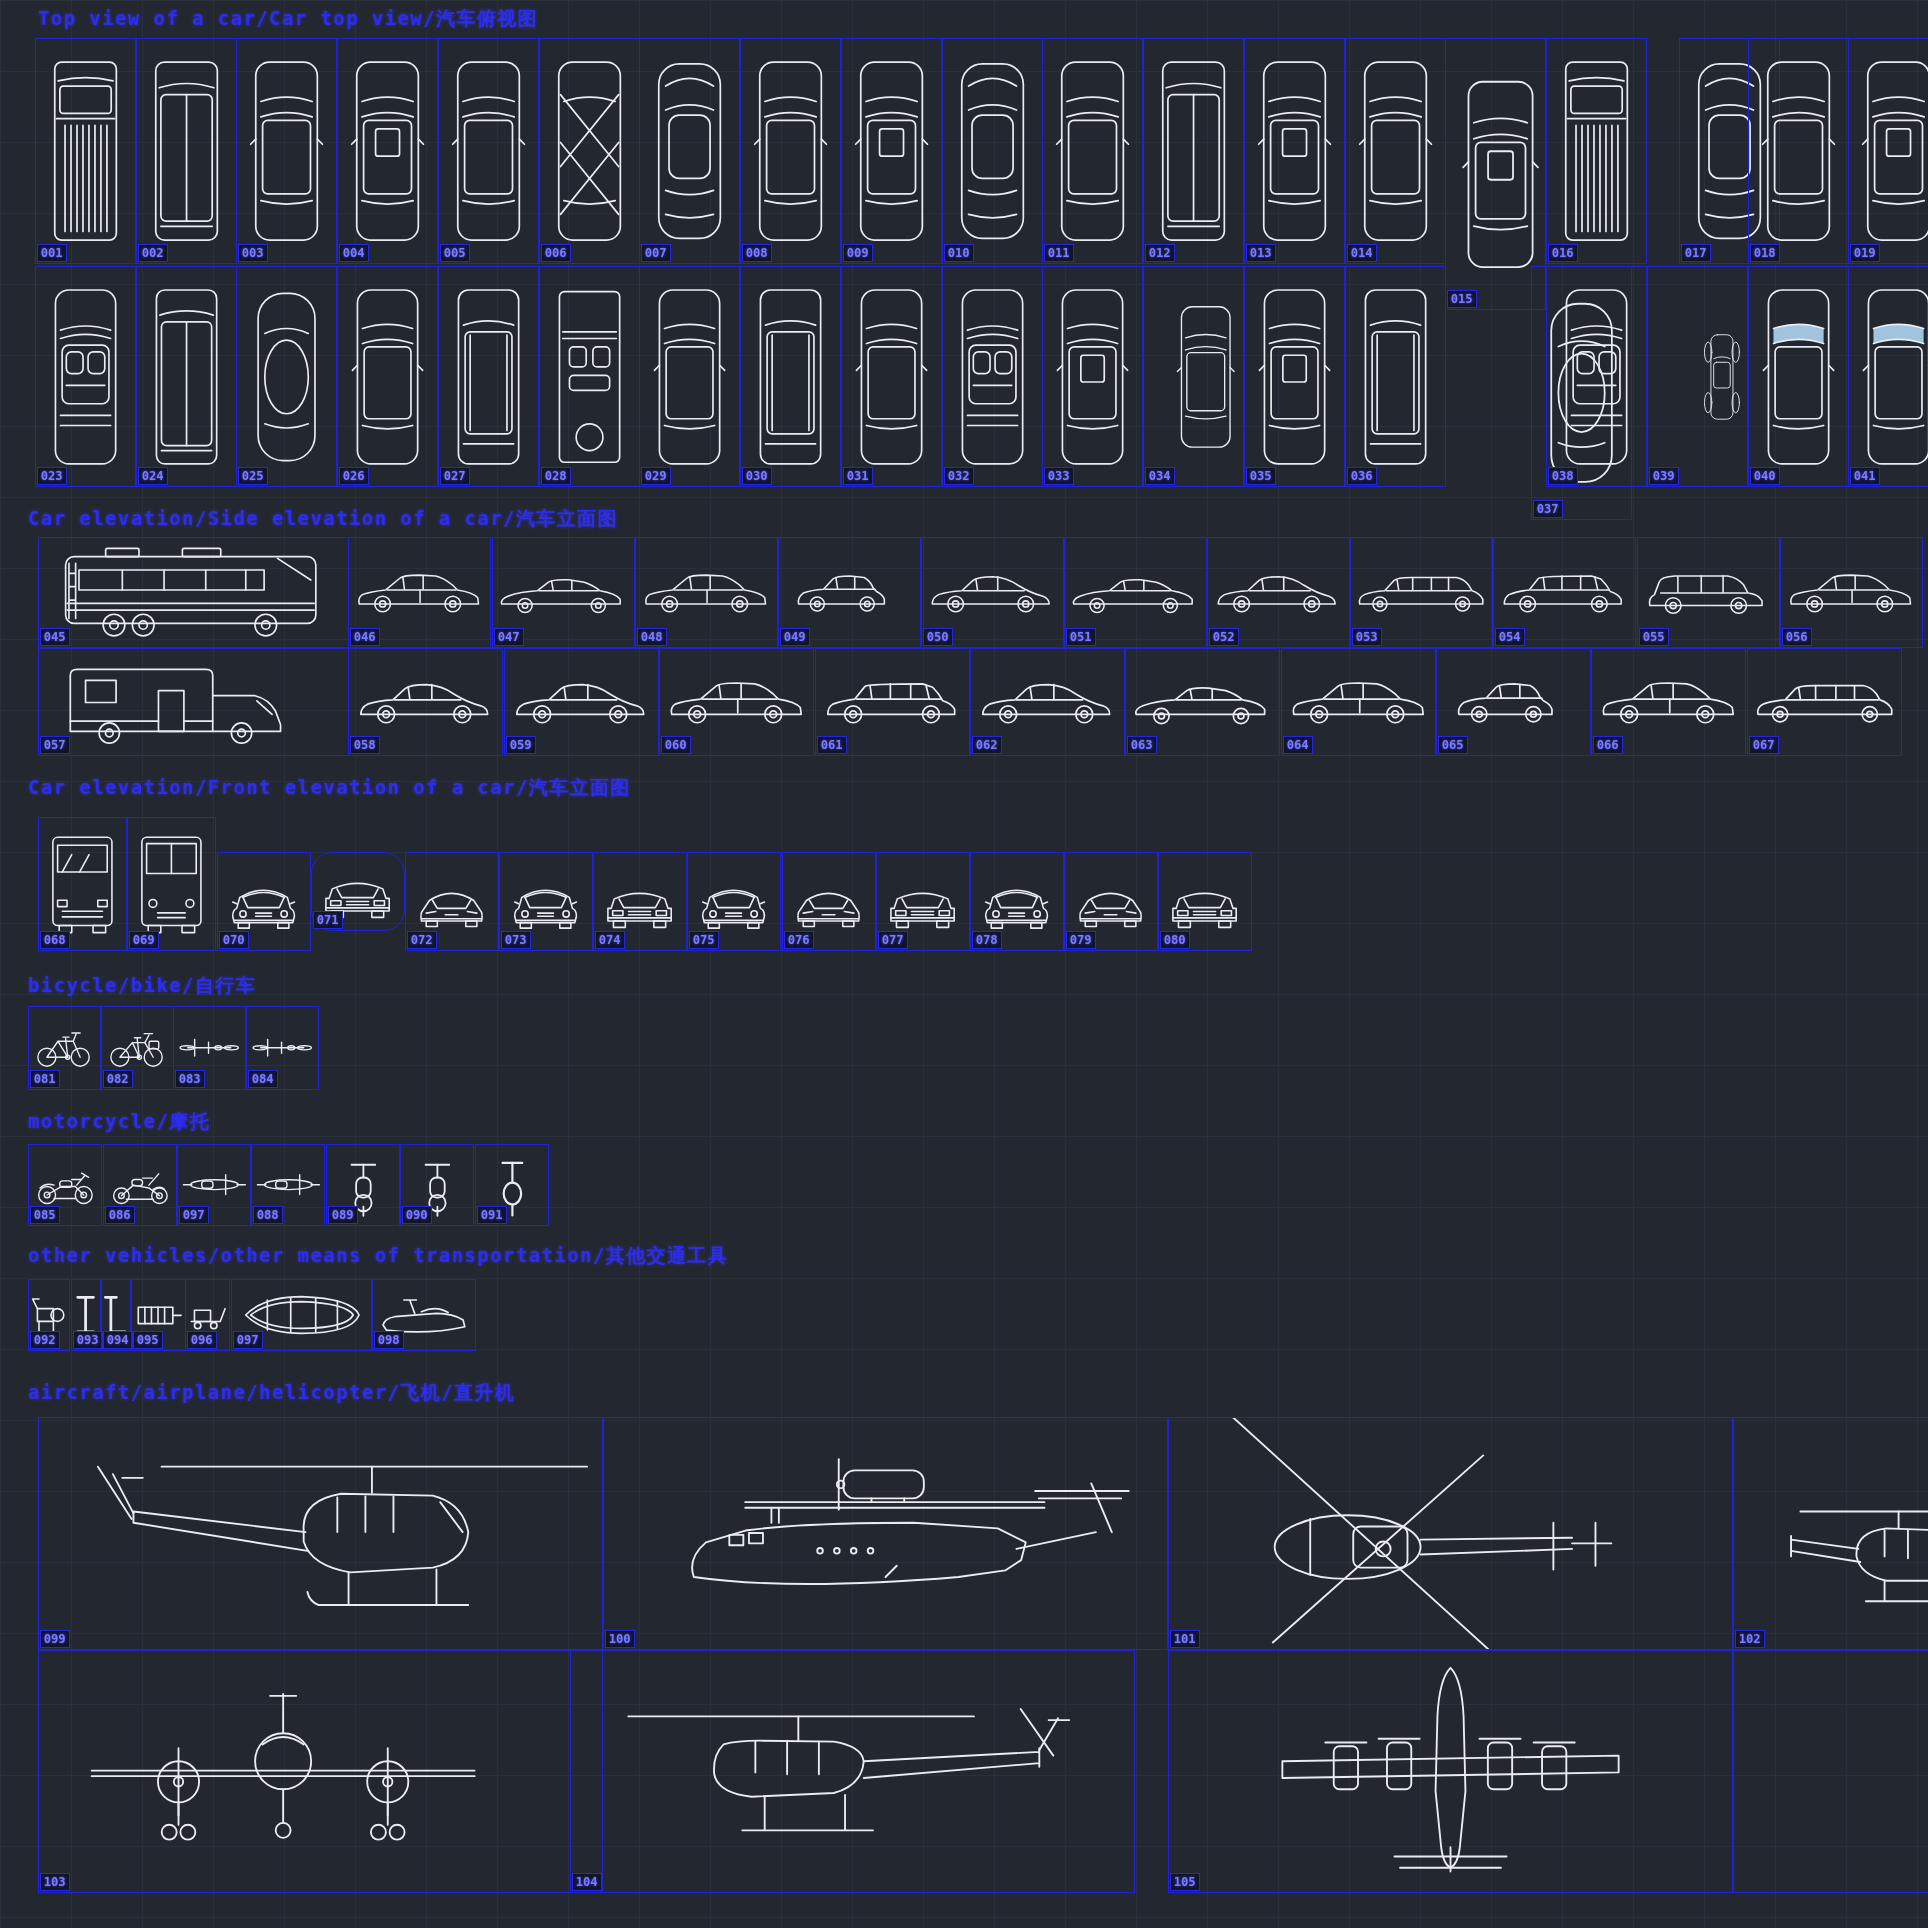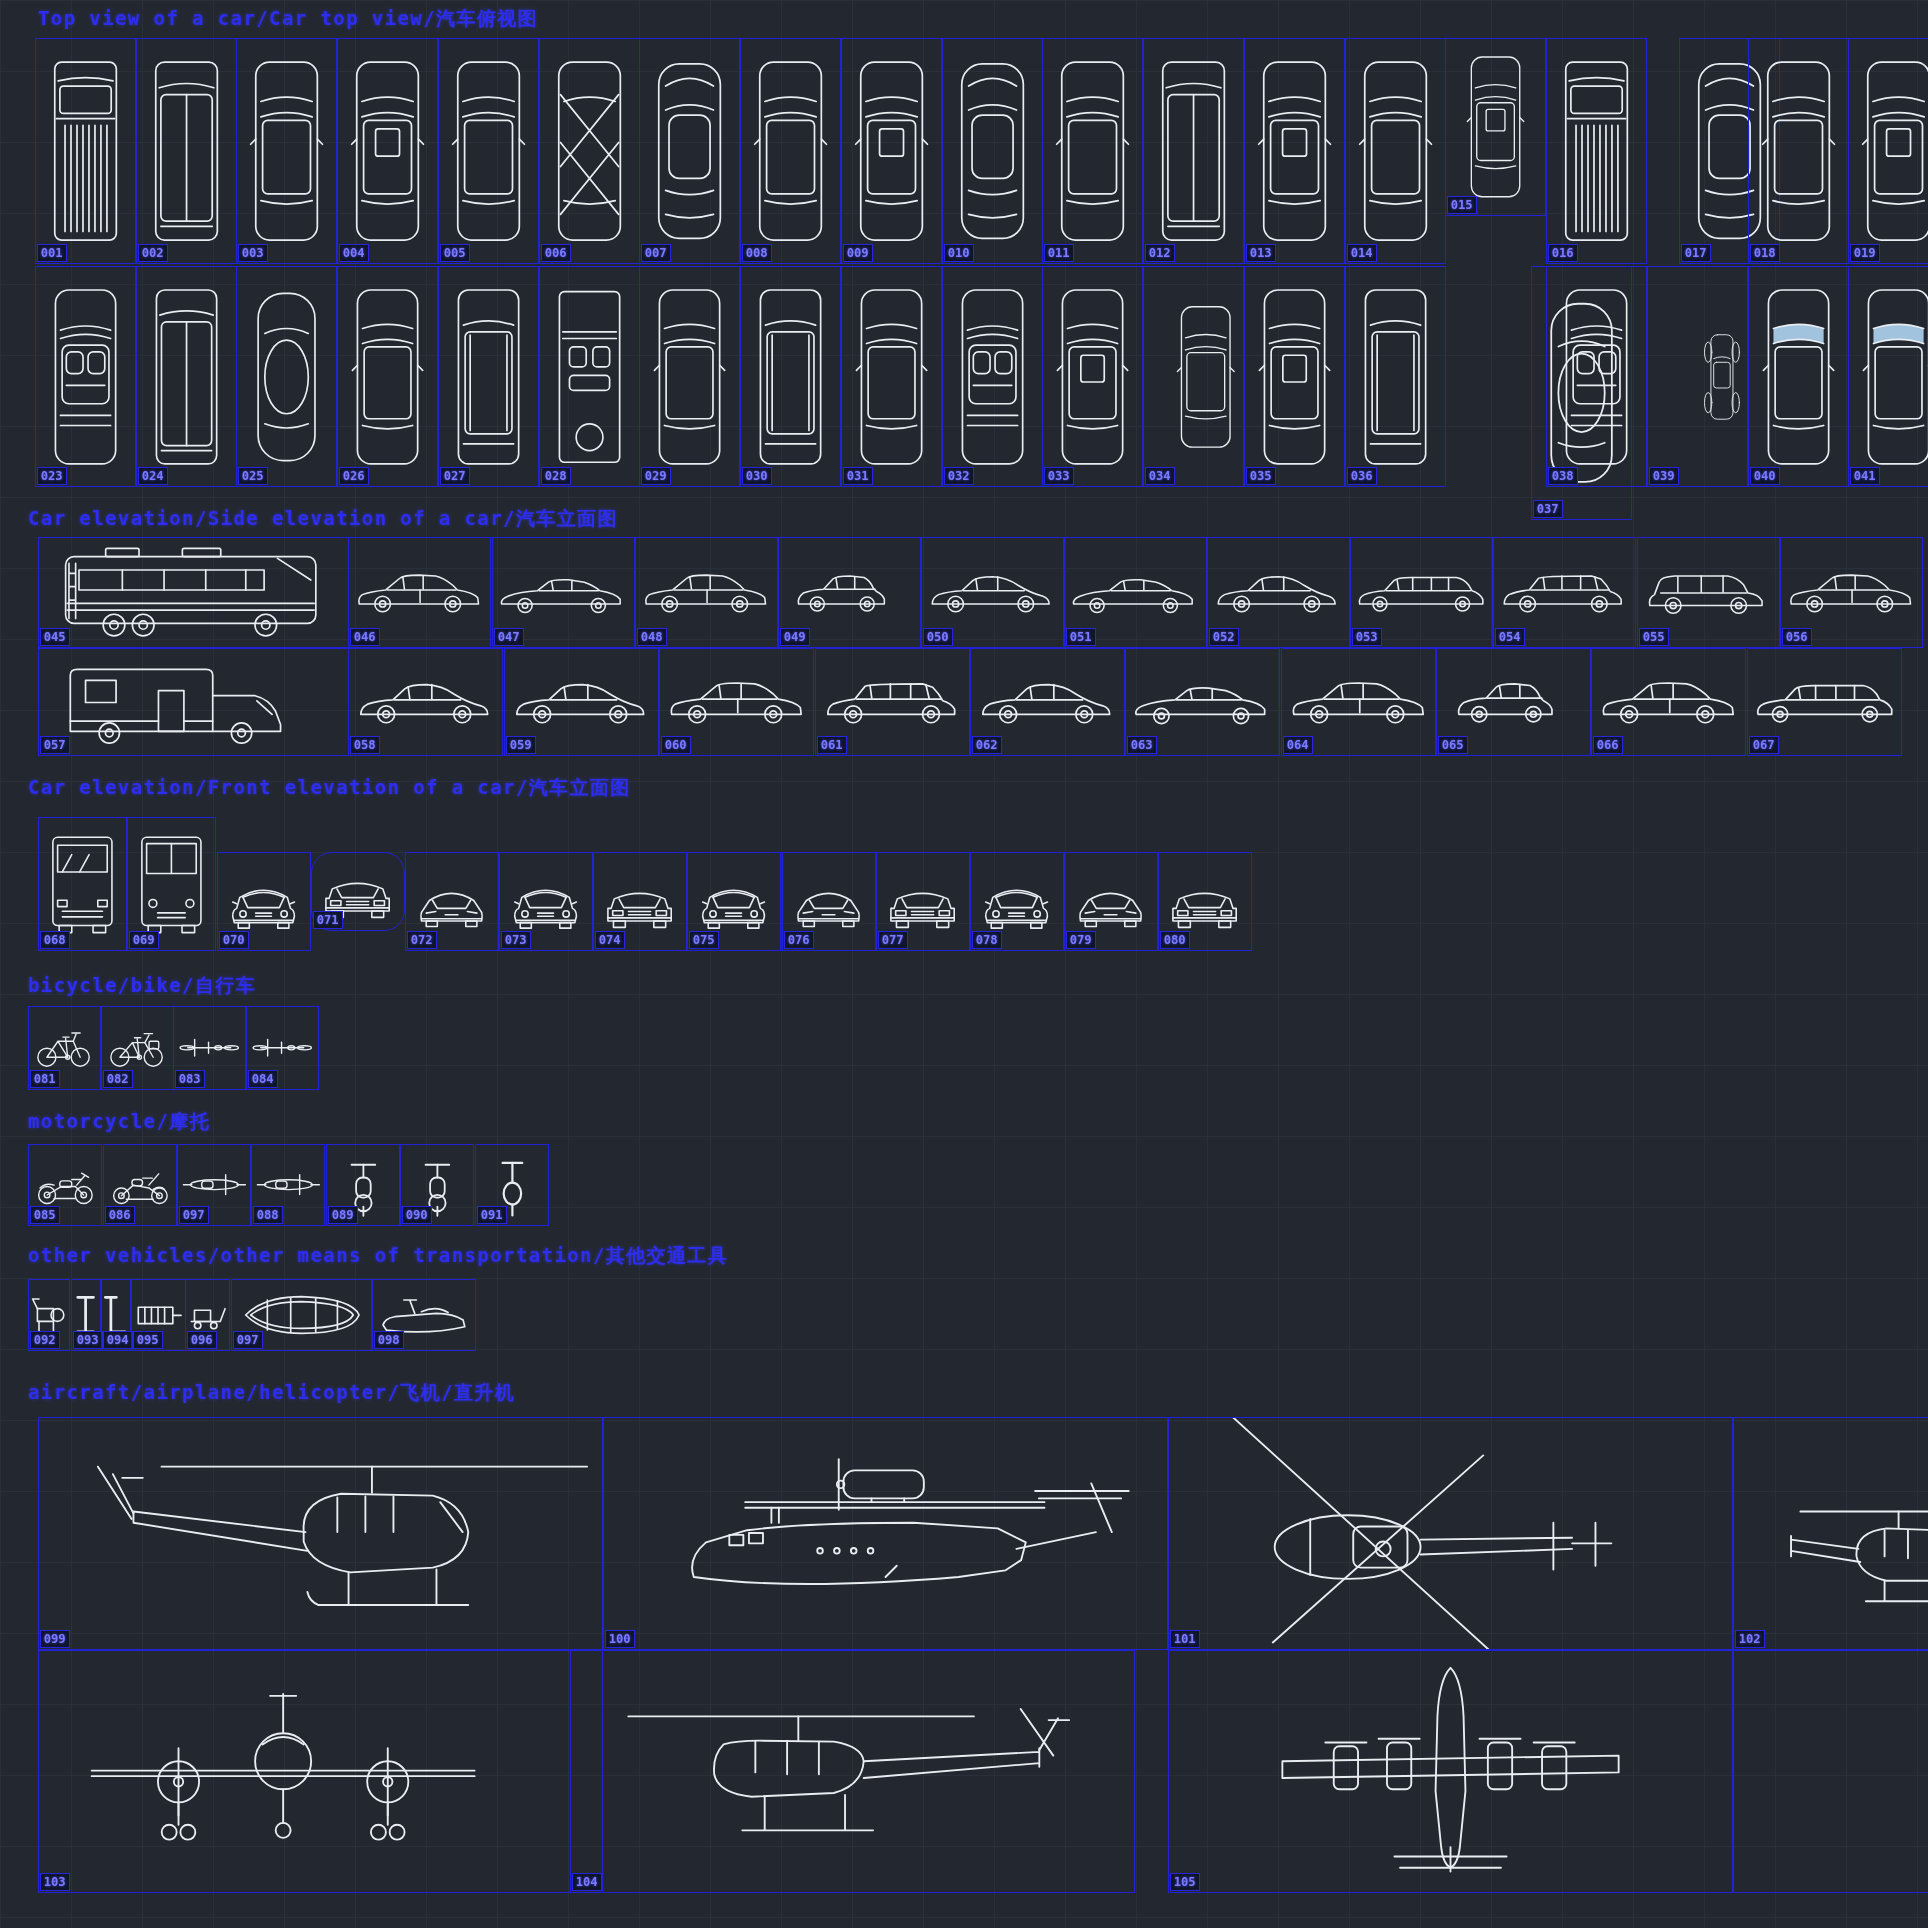--- a/index.html
+++ b/index.html
@@ -136,21 +136,21 @@
         <use href="#top-sunroof"></use>
       </svg>
       <span class="tag">013</span>
     </div>
     <div class="cell sec-top" style="left: 1345px; top: 38px; width: 101px; height: 226px;">
       <svg viewBox="0 0 100 220" preserveAspectRatio="xMidYMid meet">
         <use href="#top-sedan"></use>
       </svg>
       <span class="tag">014</span>
     </div>
-    <div class="cell sec-top" style="left: 1445px; top: 38px; width: 101px; height: 178px;">
+    <div class="cell sec-top" style="left: 1445px; top: 38px; width: 101px; height: 272px; justify-content: flex-end;">
       <svg viewBox="0 0 100 220" preserveAspectRatio="xMidYMid meet">
         <use href="#top-sunroof"></use>
       </svg>
       <span class="tag">015</span>
     </div>
     <div class="cell sec-top" style="left: 1546px; top: 38px; width: 101px; height: 226px;">
       <svg viewBox="0 0 100 220" preserveAspectRatio="xMidYMid meet">
         <use href="#top-pickup"></use>
       </svg>
       <span class="tag">016</span>

